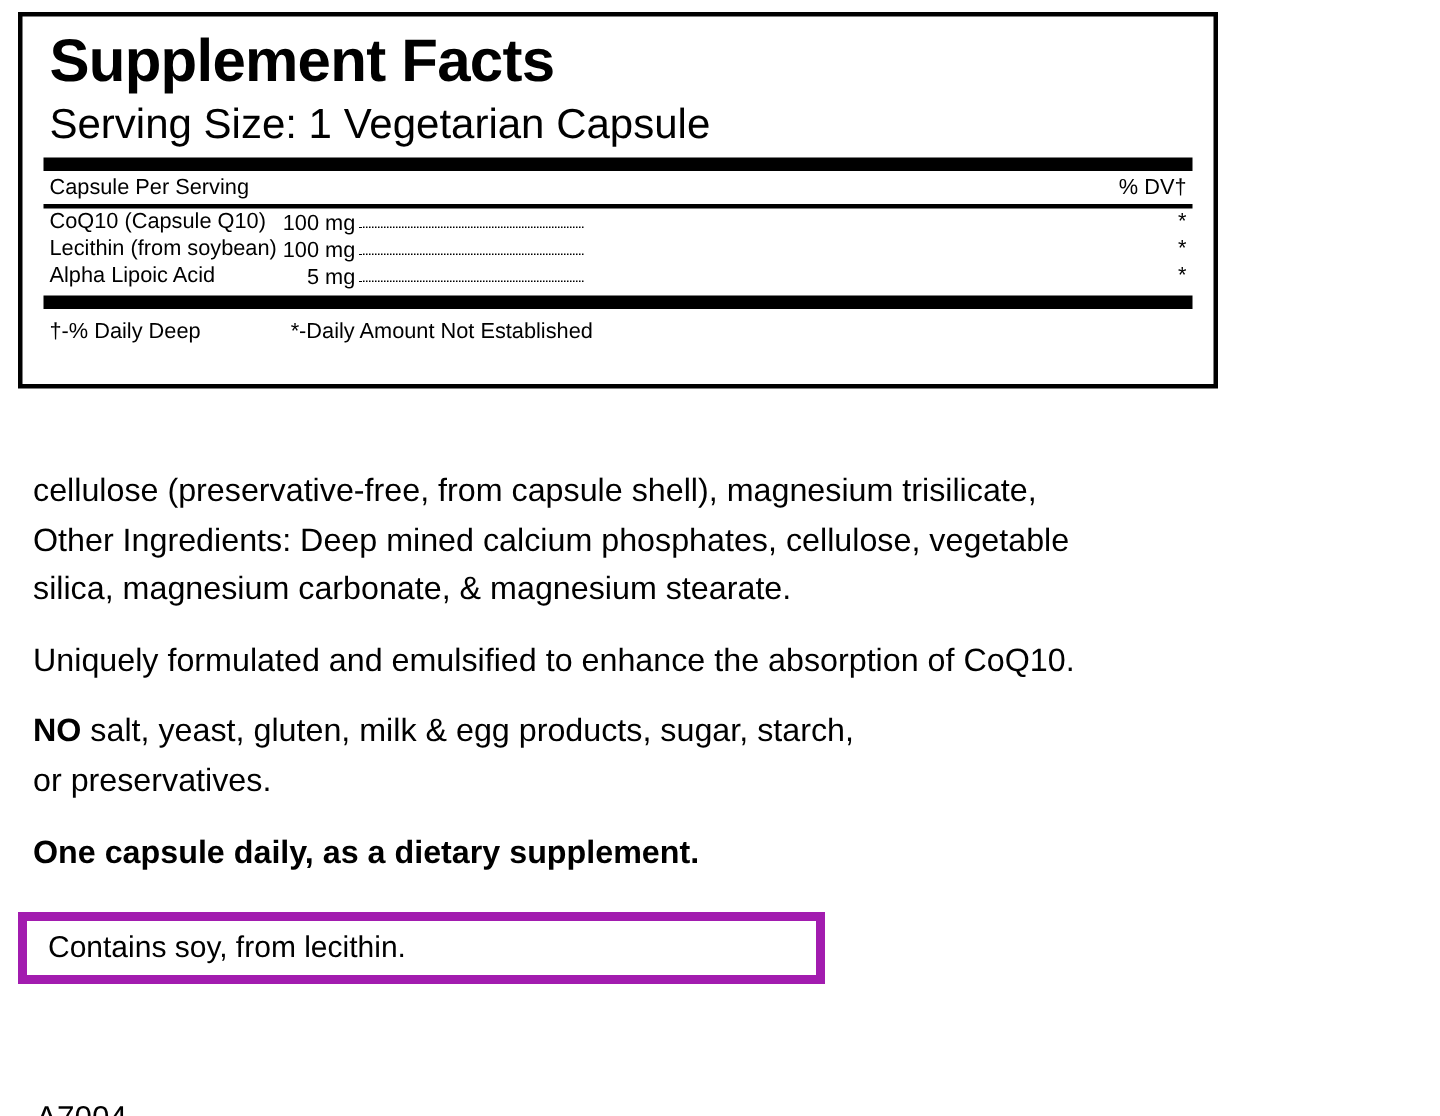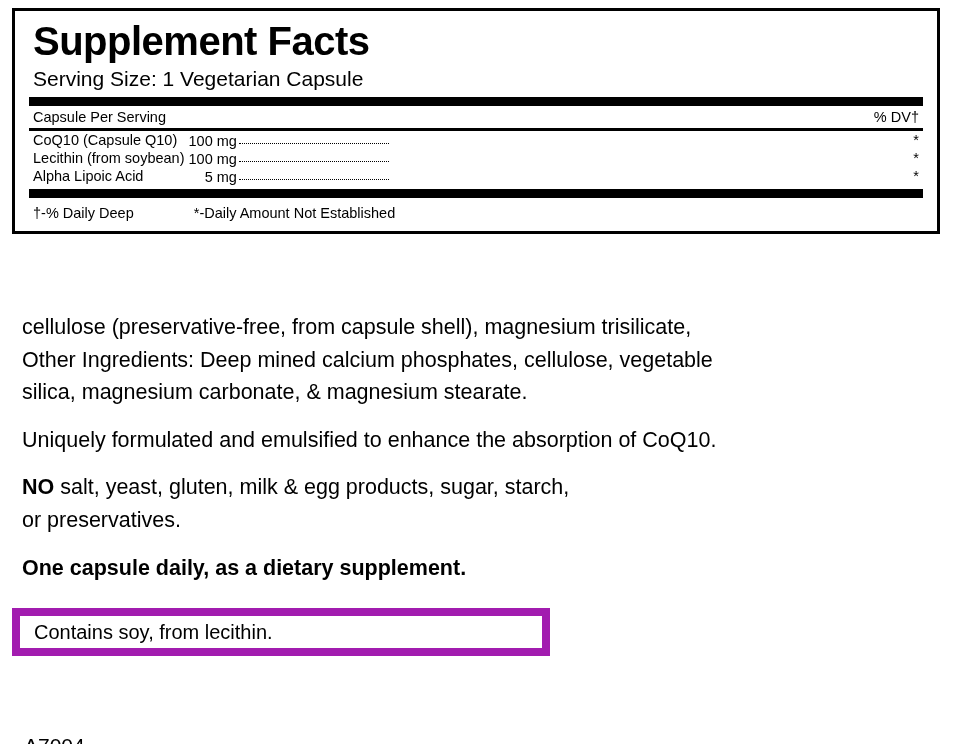--- a/index.html
+++ b/index.html
@@ -22,36 +22,36 @@
     top: 0;
     width: 960px;
     height: 744px;
   }
 
   
   .sf-panel {
     position: absolute;
     left: 12px;
     top: 8px;
-    width: 928px;
+    width: 800px;
     border: 3px solid #000;
     box-sizing: border-box;
-    padding: 8px 14px 6px 14px;
+    padding: 8px 14px 23px 14px;
   }
 
   .sf-title {
     font-size: 40px;
     font-weight: bold;
     line-height: 1.0;
     letter-spacing: -0.5px;
     margin: 2px 0 0 4px;
   }
 
   .sf-serving {
-    font-size: 21px;
+    font-size: 28px;
     line-height: 1.15;
     margin: 6px 0 6px 4px;
   }
 
   .rule-thick {
     height: 9px;
     background: #000;
     margin: 4px 0 0 0;
   }
   .rule-medium {
@@ -125,21 +125,21 @@
   .body-copy .gap { margin-top: 16px; }
   .bold { font-weight: bold; }
 
   
   .allergen-box {
     position: absolute;
     left: 12px;
     top: 608px;
     width: 538px;
     height: 48px;
-    border: 8px solid #a21caf;
+    border: 6px solid #a21caf;
     box-sizing: border-box;
     display: flex;
     align-items: center;
     padding-left: 14px;
     font-size: 20px;
   }
 
   
   .code {
     position: absolute;

